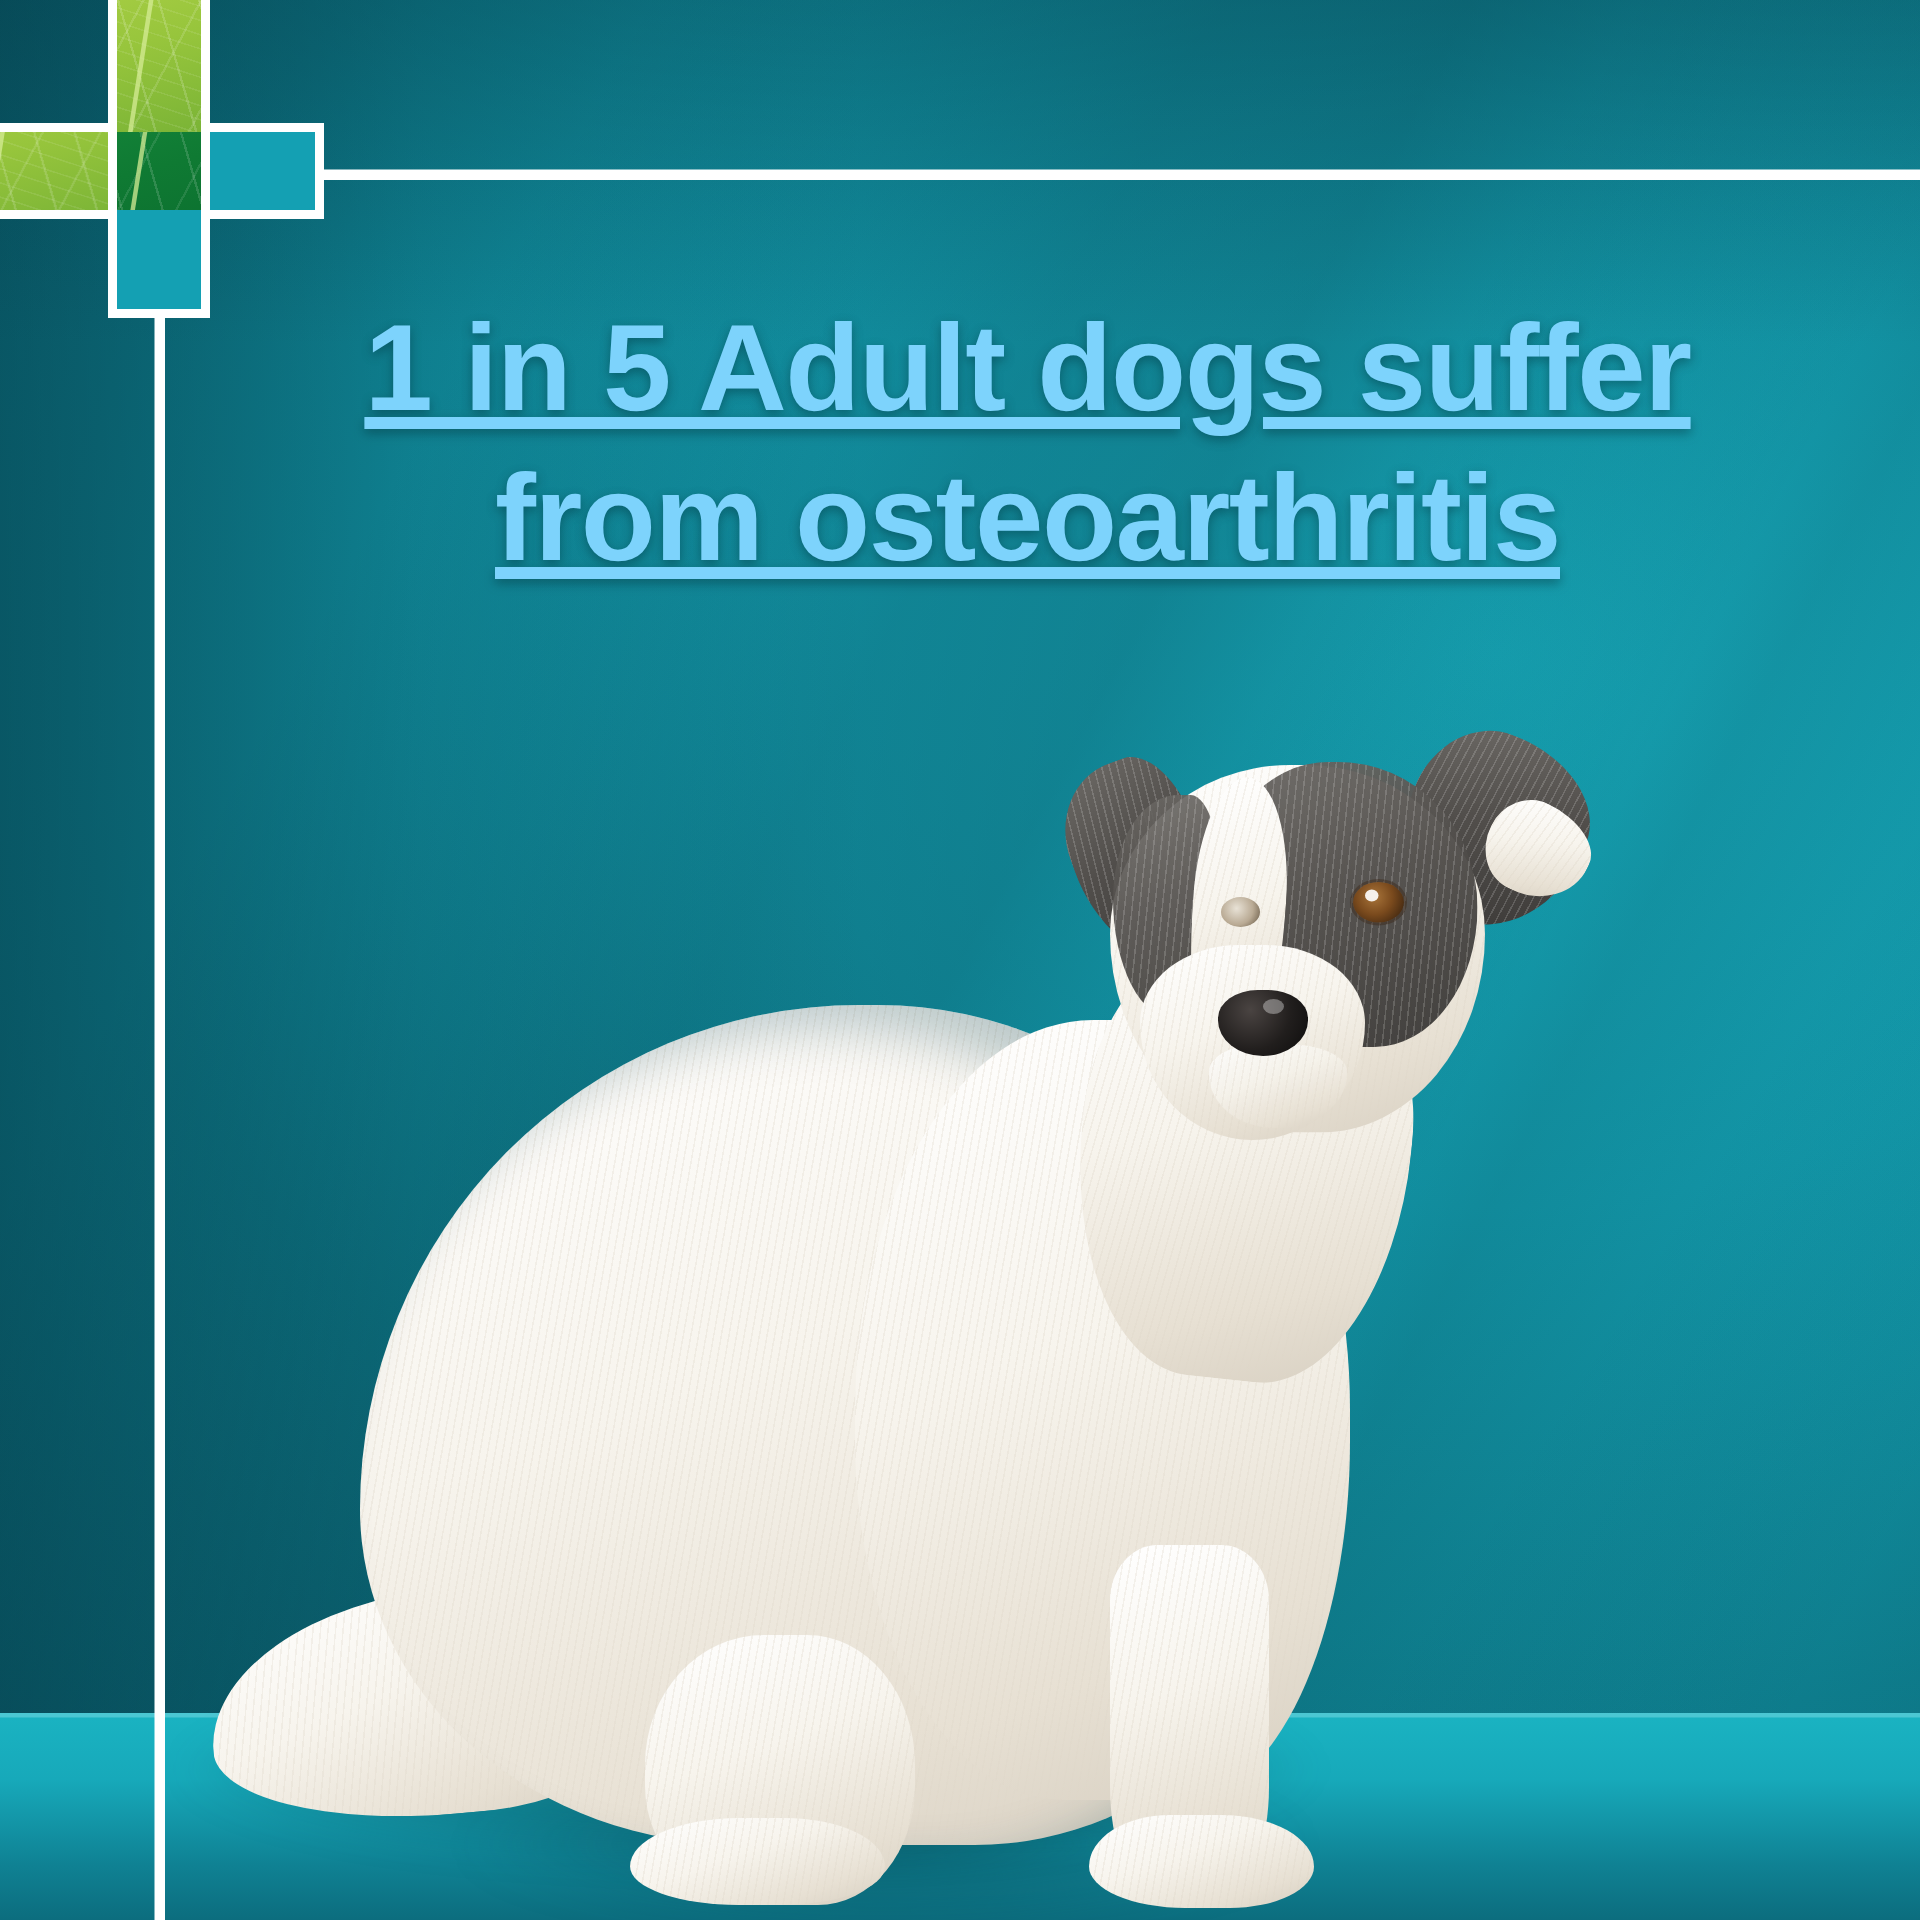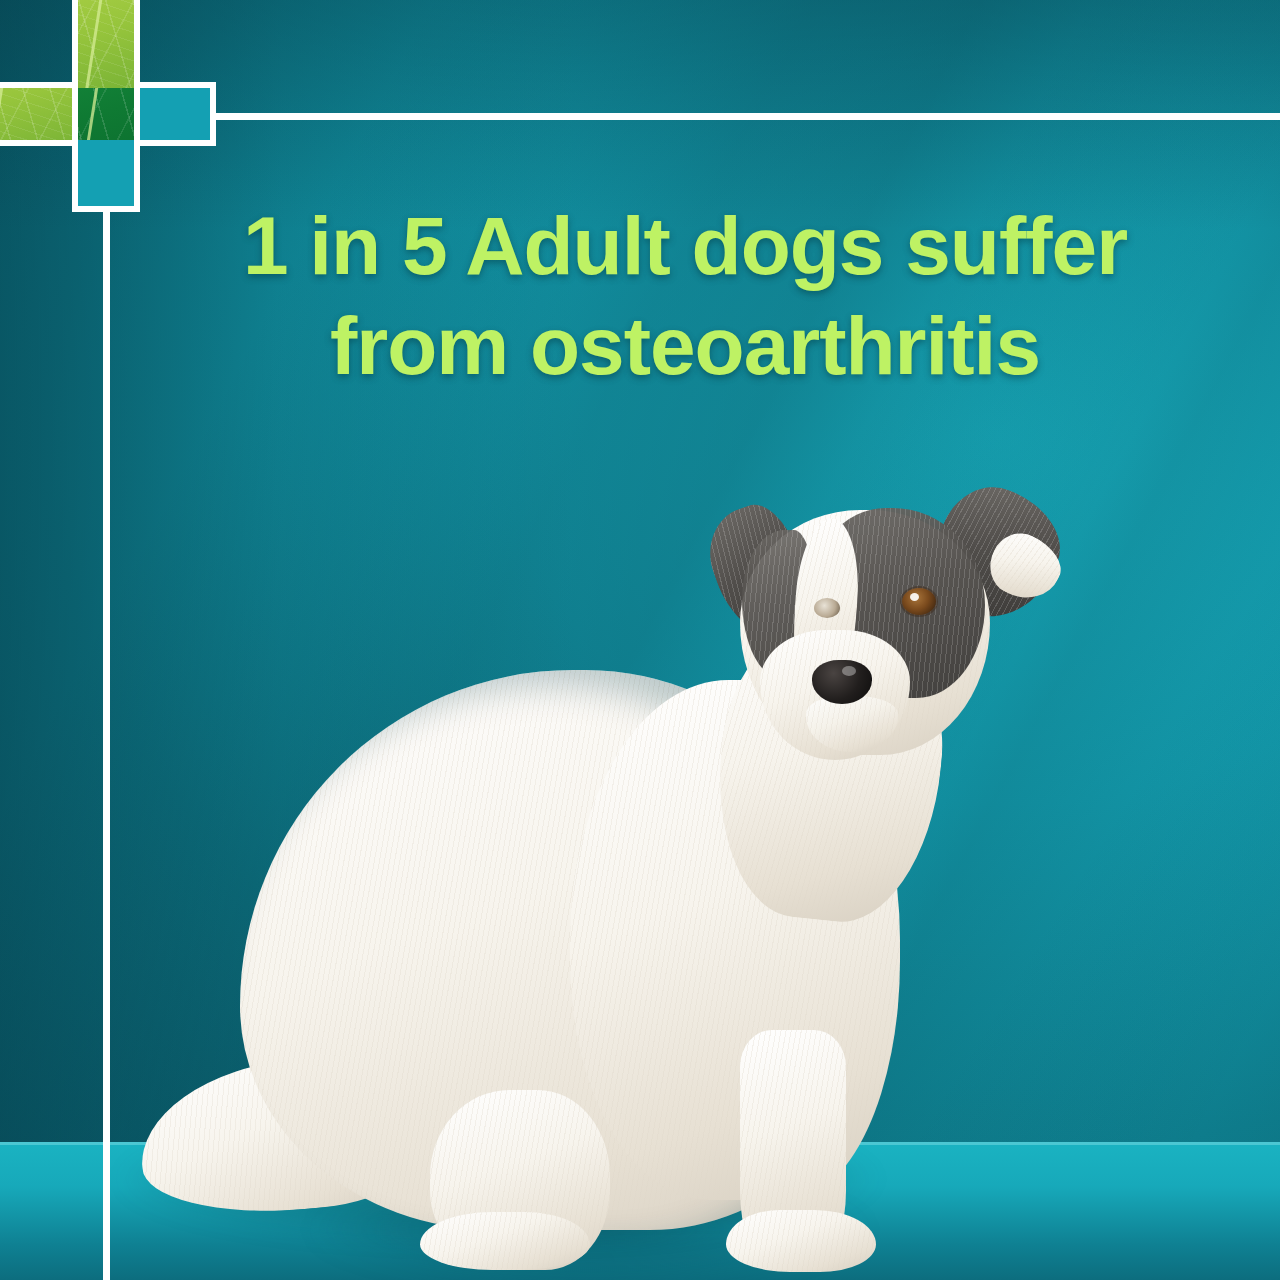--- a/index.html
+++ b/index.html
@@ -112,27 +112,28 @@
     position:absolute;left:210px;top:113px;right:0;height:7px;background:#ffffff;
   }
   .rule-v{
     position:absolute;left:103px;top:210px;width:7px;bottom:0;background:#ffffff;
   }
 
   
   .headline{
     position:absolute;left:150px;top:196px;width:1070px;
     text-align:center;
-    color:#bef264;
+    color:#7dd3fc;
     font-size:82px;
     font-weight:700;
     line-height:1.22;
     letter-spacing:-1px;
     text-shadow:0 3px 7px rgba(3,48,58,.45);
     white-space:pre-line;
+    text-decoration:underline;
   }
 
   
   .dog{position:absolute;left:130px;top:470px;width:960px;height:790px;}
   .dog div{position:absolute;}
 
   .fur-white{
     background:
       repeating-linear-gradient(100deg, rgba(222,214,200,.30) 0 1px, rgba(255,255,255,0) 1px 5px),
       linear-gradient(160deg,#ffffff 0%, #f7f4ed 42%, #e7e0d3 78%, #d6cec0 100%);

